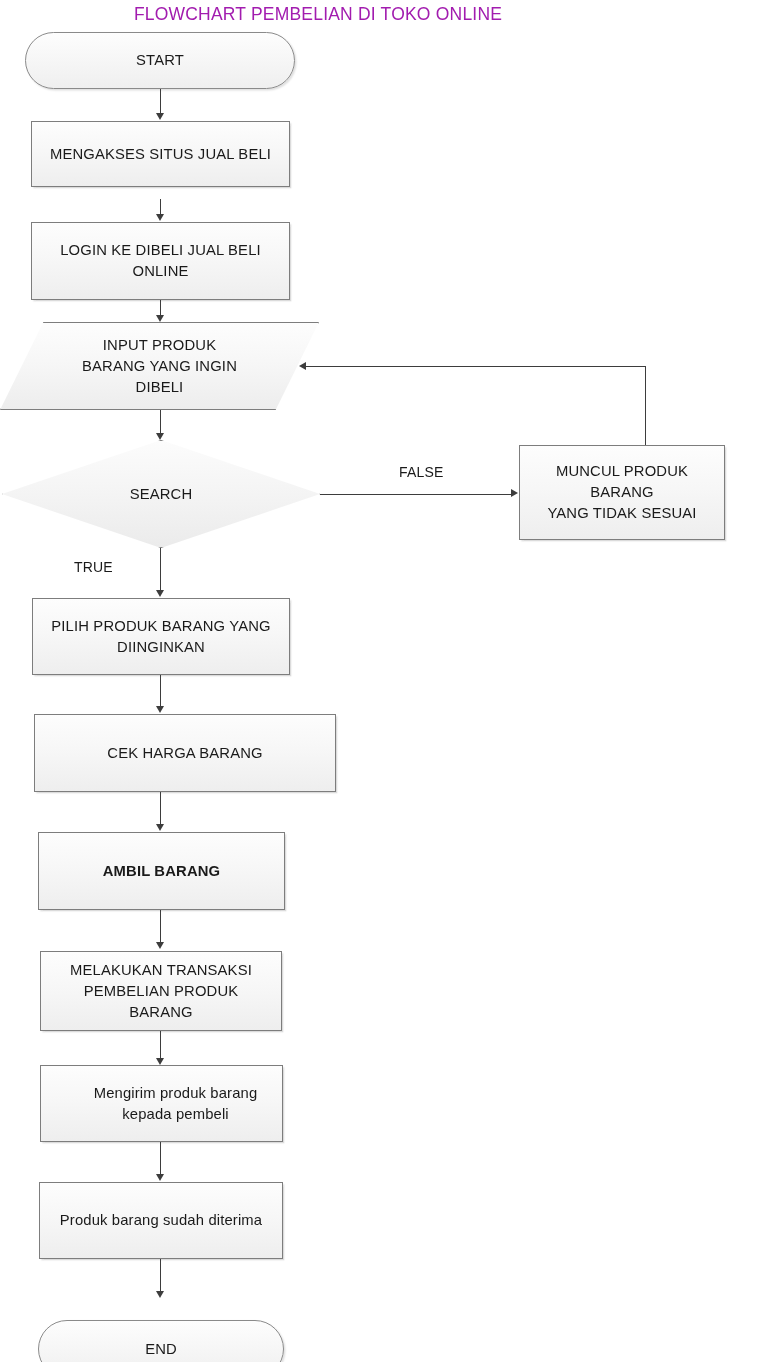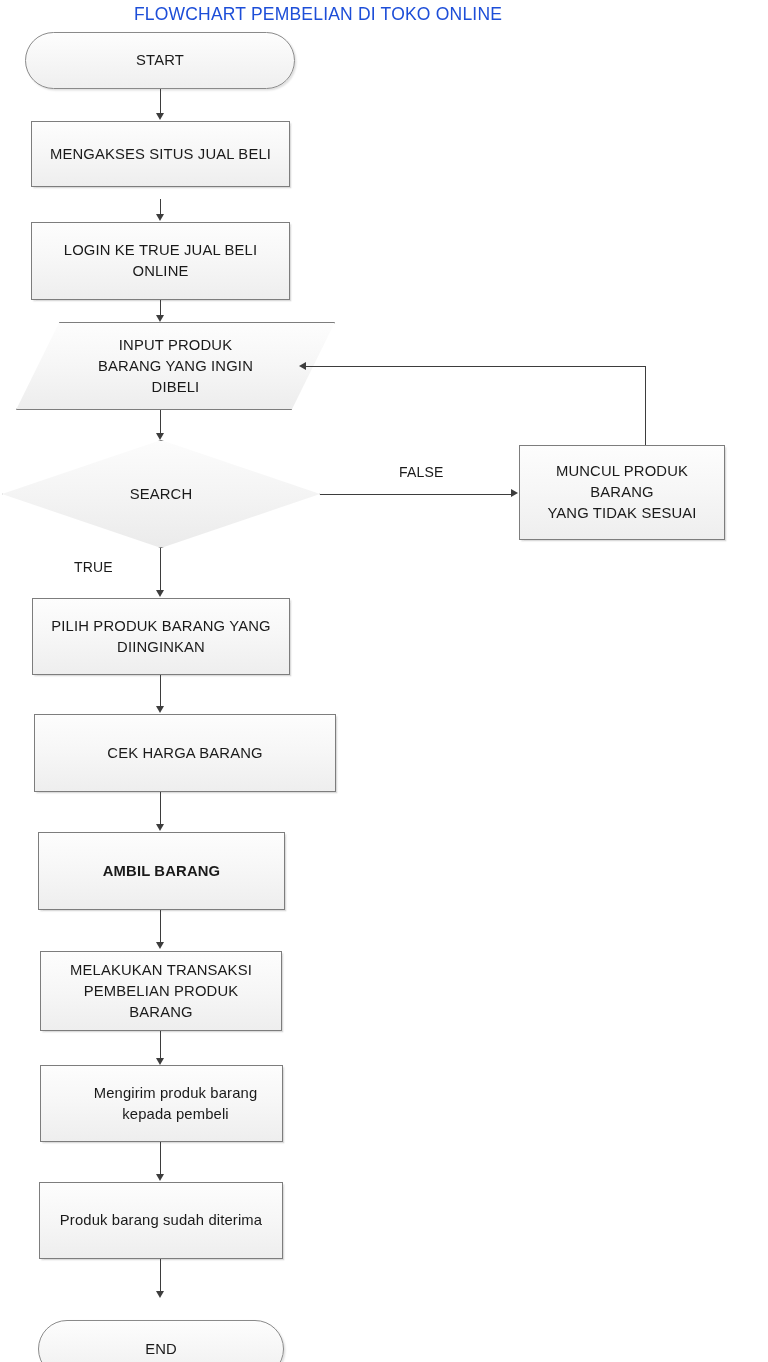--- a/index.html
+++ b/index.html
@@ -22,21 +22,21 @@
 
   
   #chart-title {
     position: absolute;
     left: 0;
     top: 4px;
     width: 636px;
     text-align: center;
     font-size: 17.5px;
     letter-spacing: 0.2px;
-    color: #1d4ed8;
+    color: #a21caf;
     white-space: nowrap;
   }
 
   
   .node {
     position: absolute;
     box-sizing: border-box;
     display: flex;
     align-items: center;
     justify-content: center;
@@ -66,21 +66,20 @@
     border-radius: 999px;
     background: linear-gradient(180deg, #fdfdfd 0%, #f7f7f7 45%, #efefef 100%);
     box-shadow: 1.5px 1.5px 2px rgba(0,0,0,0.13);
   }
 
   
   .io {
     background: transparent;
     border: none;
     box-shadow: none;
-    margin-left: 16px;
   }
   .io .shape-bg {
     position: absolute;
     inset: 0;
     background: linear-gradient(180deg, #fdfdfd 0%, #f6f6f6 50%, #ededed 100%);
     border: 1px solid #7d7d7d;
     box-sizing: border-box;
     clip-path: polygon(13.6% 0%, 100% 0%, 86.4% 100%, 0% 100%);
     -webkit-clip-path: polygon(13.6% 0%, 100% 0%, 86.4% 100%, 0% 100%);
   }
@@ -159,21 +158,21 @@
   <div class="arrow-down" style="left:155.5px; top:113px;"></div>
 
   <div class="node proc" style="left:31px; top:121px; width:259px; height:66px;">
     <span class="label">MENGAKSES SITUS JUAL BELI</span>
   </div>
 
   <div class="conn-v" style="left:160px; top:199px; height:16px;"></div>
   <div class="arrow-down" style="left:155.5px; top:214px;"></div>
 
   <div class="node proc" style="left:31px; top:222px; width:259px; height:78px;">
-    <span class="label">LOGIN KE TRUE JUAL BELI
+    <span class="label">LOGIN KE DIBELI JUAL BELI
 ONLINE</span>
   </div>
 
   <div class="conn-v" style="left:160px; top:300px; height:16px;"></div>
   <div class="arrow-down" style="left:155.5px; top:315px;"></div>
 
   <div class="node io" style="left:0px; top:322px; width:319px; height:88px;">
     <div class="shape-bg"></div>
     <span class="label">INPUT PRODUK
 BARANG YANG INGIN

